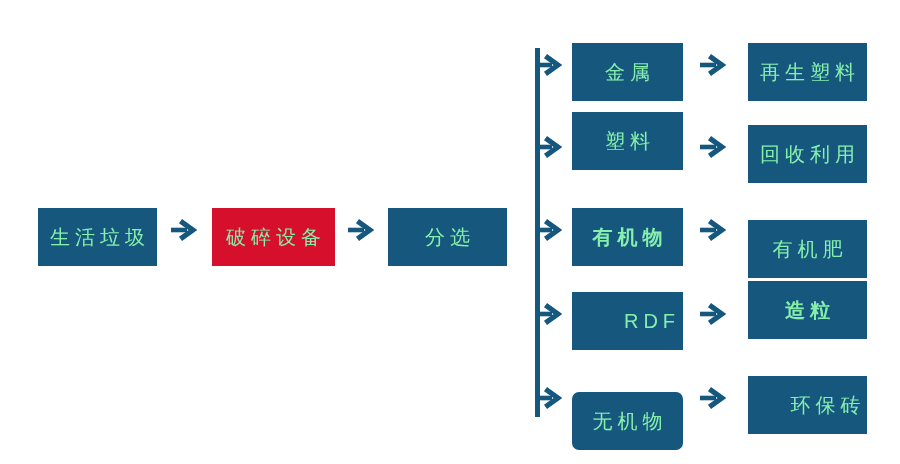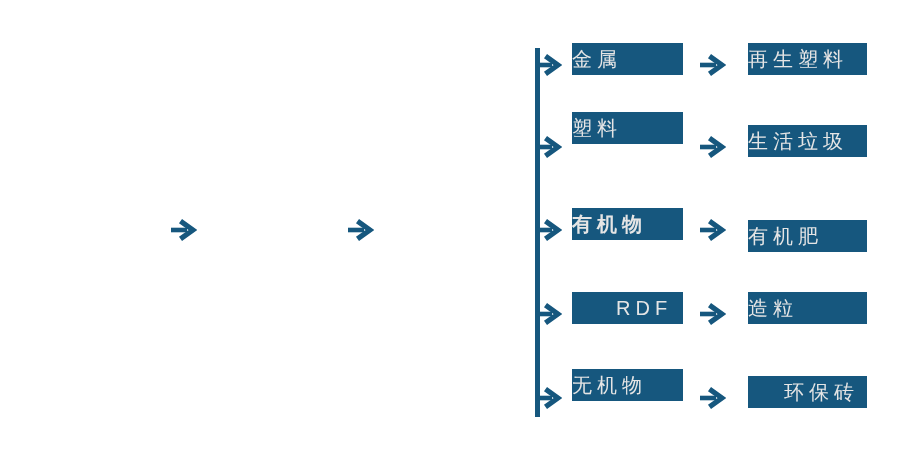--- a/index.html
+++ b/index.html
@@ -9,25 +9,25 @@
   }
   .canvas {
     position: relative;
     width: 900px;
     height: 464px;
     background: #ffffff;
     overflow: hidden;
   }
   .node {
     position: absolute;
-    height: 32px;
+    height: 58px;
     display: flex;
     align-items: center;
-    justify-content: flex-start;
-    color: #e5e5e5;
+    justify-content: center;
+    color: #86efac;
     font-size: 20px;
     box-sizing: border-box;
   }
   .node span {
     letter-spacing: 5px;
     margin-right: -5px;
     white-space: nowrap;
   }
   .blue { background: #16577E; }
   .red  { background: #D60F2C; }
@@ -51,41 +51,50 @@
     top: 48px;
     width: 5px;
     height: 369px;
     background: #16577E;
   }
 
   
   .row-0 .branch-arrow { top: 53px; }  .row-0 .box-material { top: 43px; }  .row-0 .mid-arrow { top: 53px; }  .row-0 .box-output { top: 43px; }
   .row-1 .branch-arrow { top: 135px; } .row-1 .box-material { top: 112px; } .row-1 .mid-arrow { top: 135px; } .row-1 .box-output { top: 125px; }
   .row-2 .branch-arrow { top: 218px; } .row-2 .box-material { top: 208px; font-weight: bold; } .row-2 .mid-arrow { top: 218px; } .row-2 .box-output { top: 220px; }
-  .row-3 .branch-arrow { top: 302px; } .row-3 .box-material { top: 292px; padding-left: 44px; } .row-3 .mid-arrow { top: 302px; } .row-3 .box-output { top: 292px; }
-  .row-4 .branch-arrow { top: 386px; } .row-4 .box-material { top: 369px; } .row-4 .mid-arrow { top: 386px; } .row-4 .box-output { top: 376px; padding-left: 36px; }
+  .row-3 .branch-arrow { top: 302px; } .row-3 .box-material { top: 292px; padding-left: 44px; } .row-3 .mid-arrow { top: 302px; } .row-3 .box-output { top: 281px; font-weight: bold; }
+  .row-4 .branch-arrow { top: 386px; } .row-4 .box-material { top: 392px; border-radius: 7px; } .row-4 .mid-arrow { top: 386px; } .row-4 .box-output { top: 376px; padding-left: 36px; }
 
   .branch-arrow { left: 536px; }
   .box-material { left: 572px; width: 111px; }
   .mid-arrow    { left: 700px; }
   .box-output   { left: 748px; width: 119px; }
 </style>
 </head>
 <body>
 
 <div class="canvas">
 
+  <div class="node blue box-source">
+    <span>生活垃圾</span>
+  </div>
   <div class="arrow arrow-main-1"><svg width="26" height="24" viewBox="0 0 26 24" xmlns="http://www.w3.org/2000/svg">
         <path d="M0 12 H16" stroke="#16577E" stroke-width="4.6" fill="none"></path>
         <path d="M9.5 3.2 L21.8 12 L9.5 20.8" stroke="#16577E" stroke-width="5.2" fill="none" stroke-linejoin="miter"></path>
       </svg></div>
+  <div class="node red box-crusher">
+    <span>破碎设备</span>
+  </div>
   <div class="arrow arrow-main-2"><svg width="26" height="24" viewBox="0 0 26 24" xmlns="http://www.w3.org/2000/svg">
         <path d="M0 12 H16" stroke="#16577E" stroke-width="4.6" fill="none"></path>
         <path d="M9.5 3.2 L21.8 12 L9.5 20.8" stroke="#16577E" stroke-width="5.2" fill="none" stroke-linejoin="miter"></path>
       </svg></div>
+  <div class="node blue box-sorting">
+    <span>分选</span>
+  </div>
 
   <div class="branch-line"></div>
 
   <div class="row-0">
     <div class="arrow branch-arrow"><svg width="26" height="24" viewBox="0 0 26 24" xmlns="http://www.w3.org/2000/svg">
           <path d="M0 12 H16" stroke="#16577E" stroke-width="4.6" fill="none"></path>
           <path d="M9.5 3.2 L21.8 12 L9.5 20.8" stroke="#16577E" stroke-width="5.2" fill="none" stroke-linejoin="miter"></path>
         </svg></div>
     <div class="node blue box-material">
       <span>金属</span>
@@ -105,21 +114,21 @@
           <path d="M9.5 3.2 L21.8 12 L9.5 20.8" stroke="#16577E" stroke-width="5.2" fill="none" stroke-linejoin="miter"></path>
         </svg></div>
     <div class="node blue box-material">
       <span>塑料</span>
     </div>
     <div class="arrow mid-arrow"><svg width="26" height="24" viewBox="0 0 26 24" xmlns="http://www.w3.org/2000/svg">
           <path d="M0 12 H16" stroke="#16577E" stroke-width="4.6" fill="none"></path>
           <path d="M9.5 3.2 L21.8 12 L9.5 20.8" stroke="#16577E" stroke-width="5.2" fill="none" stroke-linejoin="miter"></path>
         </svg></div>
     <div class="node blue box-output">
-      <span>生活垃圾</span>
+      <span>回收利用</span>
     </div>
   </div>
 
   <div class="row-2">
     <div class="arrow branch-arrow"><svg width="26" height="24" viewBox="0 0 26 24" xmlns="http://www.w3.org/2000/svg">
           <path d="M0 12 H16" stroke="#16577E" stroke-width="4.6" fill="none"></path>
           <path d="M9.5 3.2 L21.8 12 L9.5 20.8" stroke="#16577E" stroke-width="5.2" fill="none" stroke-linejoin="miter"></path>
         </svg></div>
     <div class="node blue box-material">
       <span>有机物</span>

